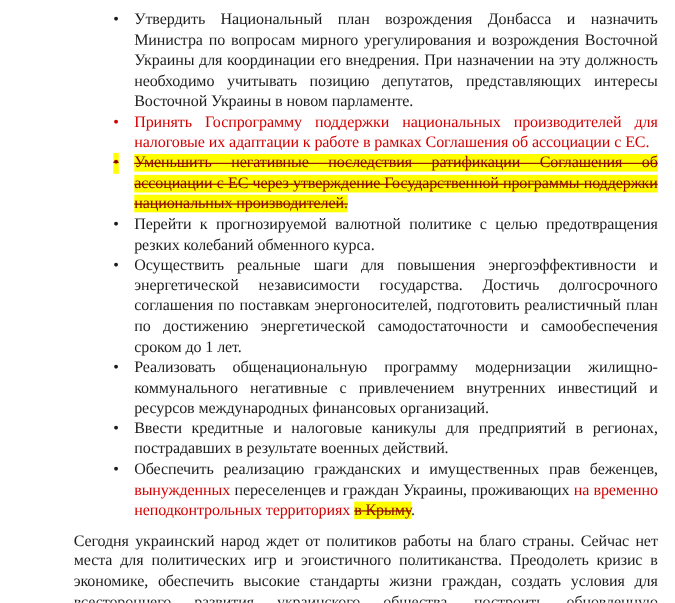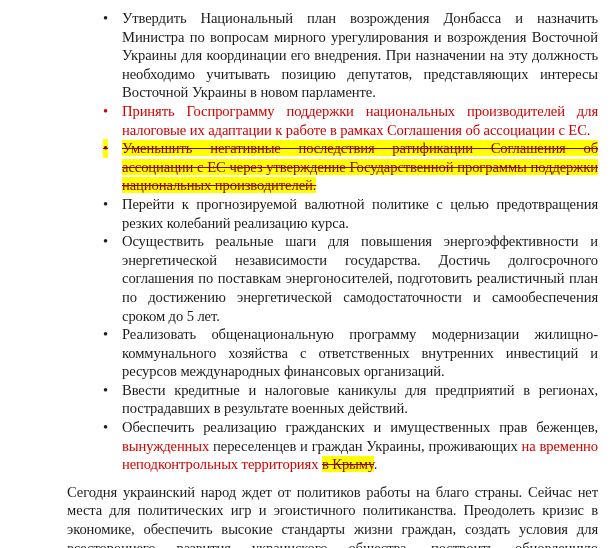--- a/index.html
+++ b/index.html
@@ -61,20 +61,20 @@
   }
 </style>
 </head>
 <body style="background: rgb(255, 255, 255);">
 
 <div class="doc">
   <ul class="bullet-list">
       <li><span class="dot">•</span><span class="seg-normal">Утвердить Национальный план возрождения Донбасса и назначить Министра по вопросам мирного урегулирования и возрождения Восточной Украины для координации его внедрения. При назначении на эту должность необходимо учитывать позицию депутатов, представляющих интересы Восточной Украины в новом парламенте.</span></li>
       <li><span class="dot dot-ins">•</span><span class="seg-ins">Принять Госпрограмму поддержки национальных производителей для налоговые их адаптации к работе в рамках Соглашения об ассоциации с ЕС.</span></li>
       <li><span class="dot dot-del">•</span><span class="seg-del">Уменьшить негативные последствия ратификации Соглашения об ассоциации с ЕС через утверждение Государственной программы поддержки национальных производителей.</span></li>
-      <li><span class="dot">•</span><span class="seg-normal">Перейти к прогнозируемой валютной политике с целью предотвращения резких колебаний реализацию курса.</span></li>
-      <li><span class="dot">•</span><span class="seg-normal">Осуществить реальные шаги для повышения энергоэффективности и энергетической независимости государства. Достичь долгосрочного соглашения по поставкам энергоносителей, подготовить реалистичный план по достижению энергетической самодостаточности и самообеспечения сроком до 5 лет.</span></li>
-      <li><span class="dot">•</span><span class="seg-normal">Реализовать общенациональную программу модернизации жилищно-коммунального хозяйства с ответственных внутренних инвестиций и ресурсов международных финансовых организаций.</span></li>
+      <li><span class="dot">•</span><span class="seg-normal">Перейти к прогнозируемой валютной политике с целью предотвращения резких колебаний обменного курса.</span></li>
+      <li><span class="dot">•</span><span class="seg-normal">Осуществить реальные шаги для повышения энергоэффективности и энергетической независимости государства. Достичь долгосрочного соглашения по поставкам энергоносителей, подготовить реалистичный план по достижению энергетической самодостаточности и самообеспечения сроком до 1 лет.</span></li>
+      <li><span class="dot">•</span><span class="seg-normal">Реализовать общенациональную программу модернизации жилищно-коммунального негативные с привлечением внутренних инвестиций и ресурсов международных финансовых организаций.</span></li>
       <li><span class="dot">•</span><span class="seg-normal">Ввести кредитные и налоговые каникулы для предприятий в регионах, пострадавших в результате военных действий.</span></li>
       <li><span class="dot">•</span><span class="seg-normal">Обеспечить реализацию гражданских и имущественных прав беженцев, </span><span class="seg-ins">вынужденных</span><span class="seg-normal"> переселенцев и граждан Украины, проживающих </span><span class="seg-ins">на временно неподконтрольных территориях</span><span class="seg-normal"> </span><span class="seg-del">в Крыму</span><span class="seg-normal">.</span></li>
     </ul>
   <p class="closing">Сегодня украинский народ ждет от политиков работы на благо страны. Сейчас нет места для политических игр и эгоистичного политиканства. Преодолеть кризис в экономике, обеспечить высокие стандарты жизни граждан, создать условия для всестороннего развития украинского общества, построить обновленную процветающую страну — это повестка дня для всех ответственных политических сил. Возродить страну — наша общая задача. Мы будем делать все от нас зависящее, чтобы вернуть Украине стабильное развитие и</p>
 </div>
 
 </body></html>

